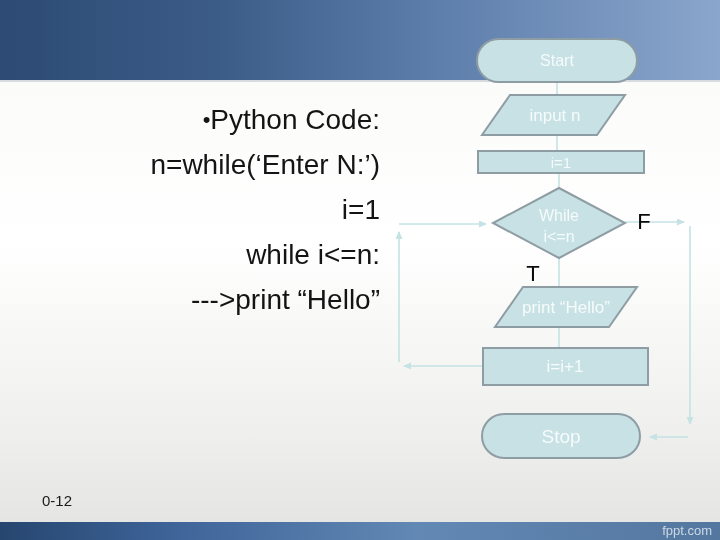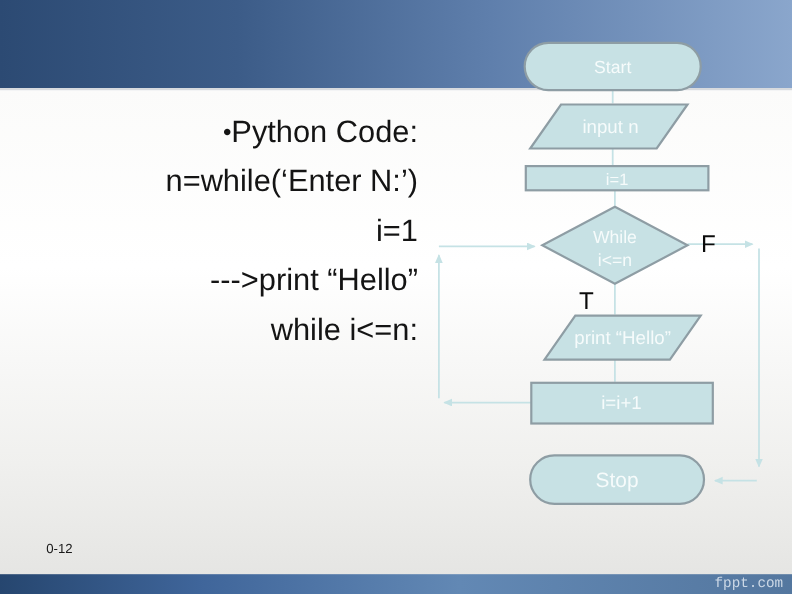--- a/index.html
+++ b/index.html
@@ -18,27 +18,26 @@
   .title {
     position:absolute; left:0; top:24px; width:730px; text-align:center;
     font-size:41px; font-weight:400; color:#ffffff; letter-spacing:0.5px;
     text-shadow:1px 2px 2px rgba(20,40,70,0.35);
   }
   
   .footer {
     position:absolute; left:0; top:522px; width:720px; height:18px;
     background:linear-gradient(90deg,#26466f 0%,#3f659a 25%,#6288b4 58%,#54779f 100%);
     z-index:1;
-    font-family:Liberation Mono, monospace;
   }
   .watermark {
     position:absolute; right:8px; top:1px; font-size:13px; color:#ccd8e6;
   }
   .page-number {
-    position:absolute; left:42px; top:492px; font-size:12px; color:#1a1a1a; z-index:2;text-align:center;
+    position:absolute; left:42px; top:492px; font-size:15px; color:#1a1a1a; z-index:2;text-align:center;
   }
   
   .code-panel {
     position:absolute; left:10px; top:97px; width:370px; z-index:2;
     font-size:28px; line-height:45px; color:#141414;text-align:right;
   }
   .bullet {
     display:inline-block; width:44px; padding-left:4px; font-size:22px; vertical-align:2px;
   }
   
@@ -54,22 +53,22 @@
 
 <div class="slide">
 
   <div class="header"></div>
   <div class="title">Example 1</div>
 
   <div class="code-panel">
     <div><span class="bullet">•</span><span>Python Code:</span></div>
     <div>n=while(‘Enter N:’)</div>
     <div>i=1</div>
+    <div>while i&lt;=n:</div>
     <div>---&gt;print “Hello”</div>
-    <div>while i&lt;=n:</div>
   </div>
 
   <svg class="flowchart-svg" width="720" height="540" viewBox="0 0 720 540">
     <defs>
       <marker id="arrow" markerUnits="userSpaceOnUse" markerWidth="9" markerHeight="8" refX="7" refY="3.5" orient="auto">
         <path d="M0,0 L8,3.5 L0,7 Z" fill="#c5e2e5"></path>
       </marker>
     </defs>
 
     <path class="connector" d="M557 82 V94"></path>

